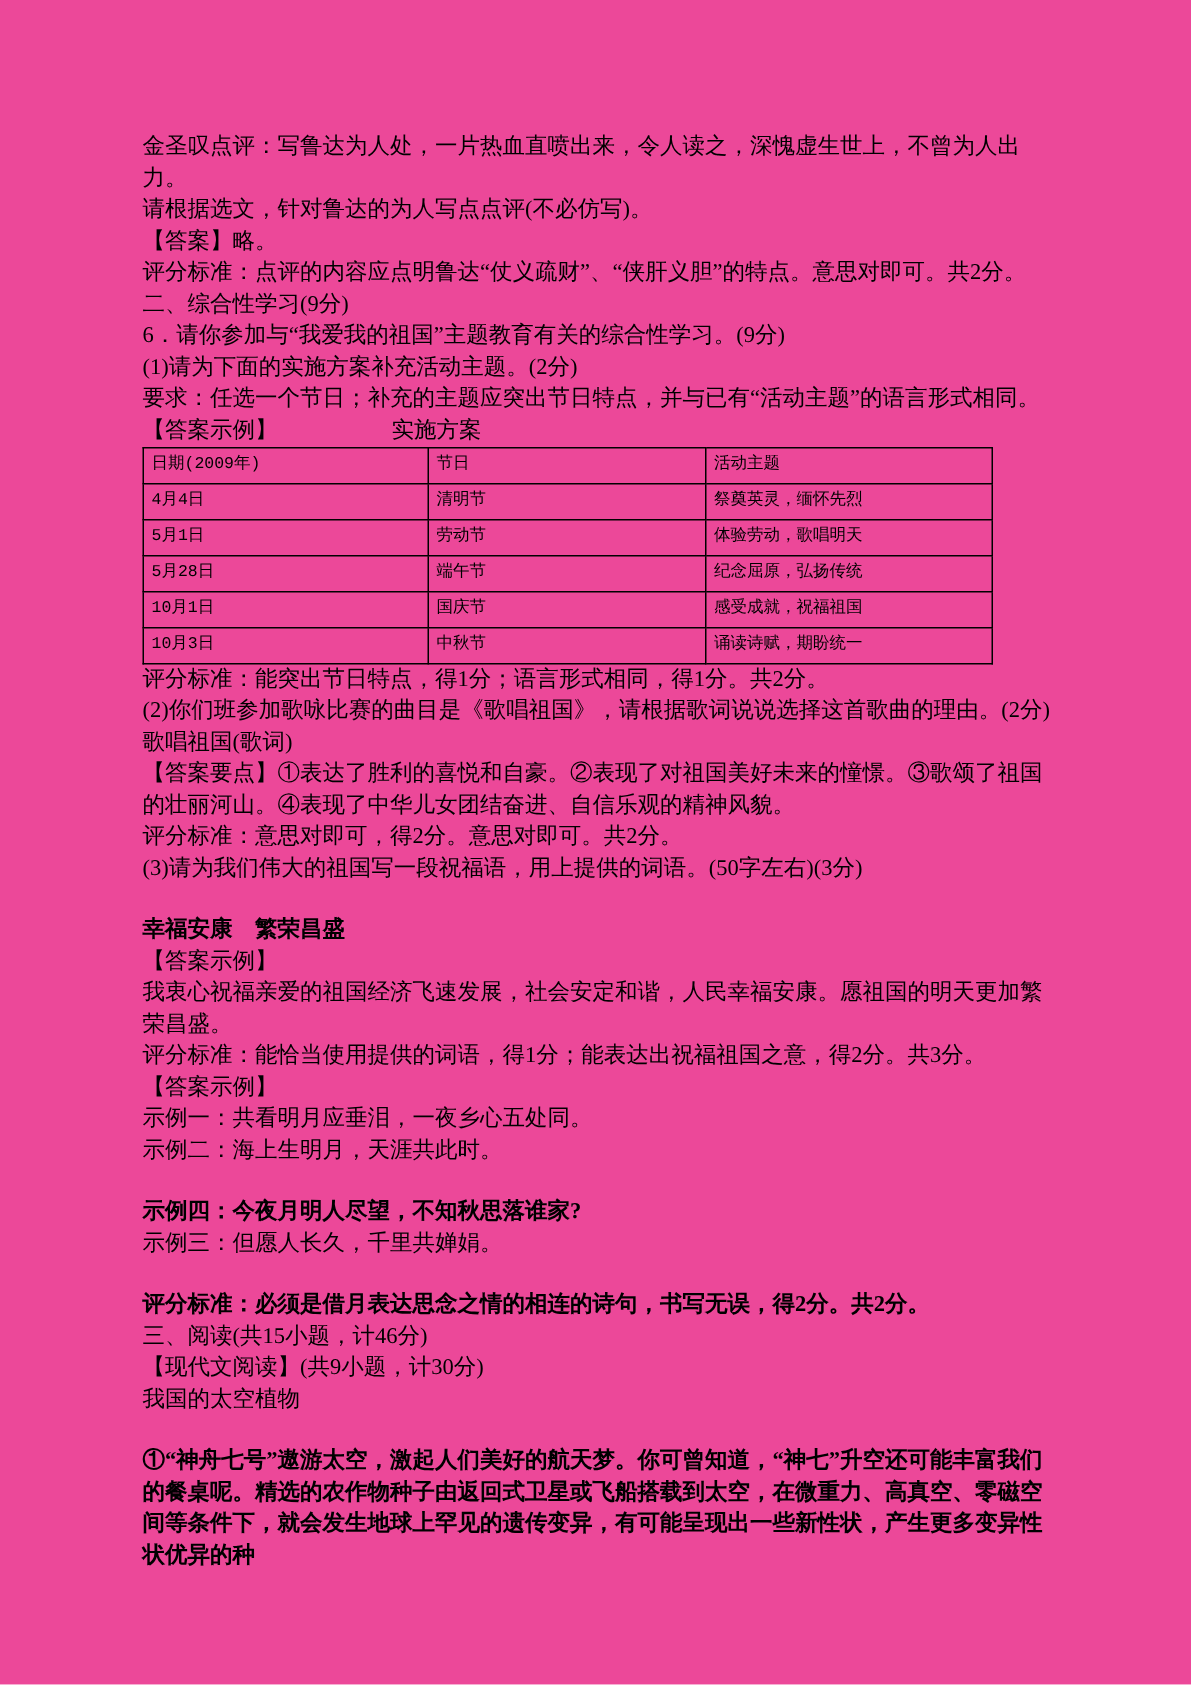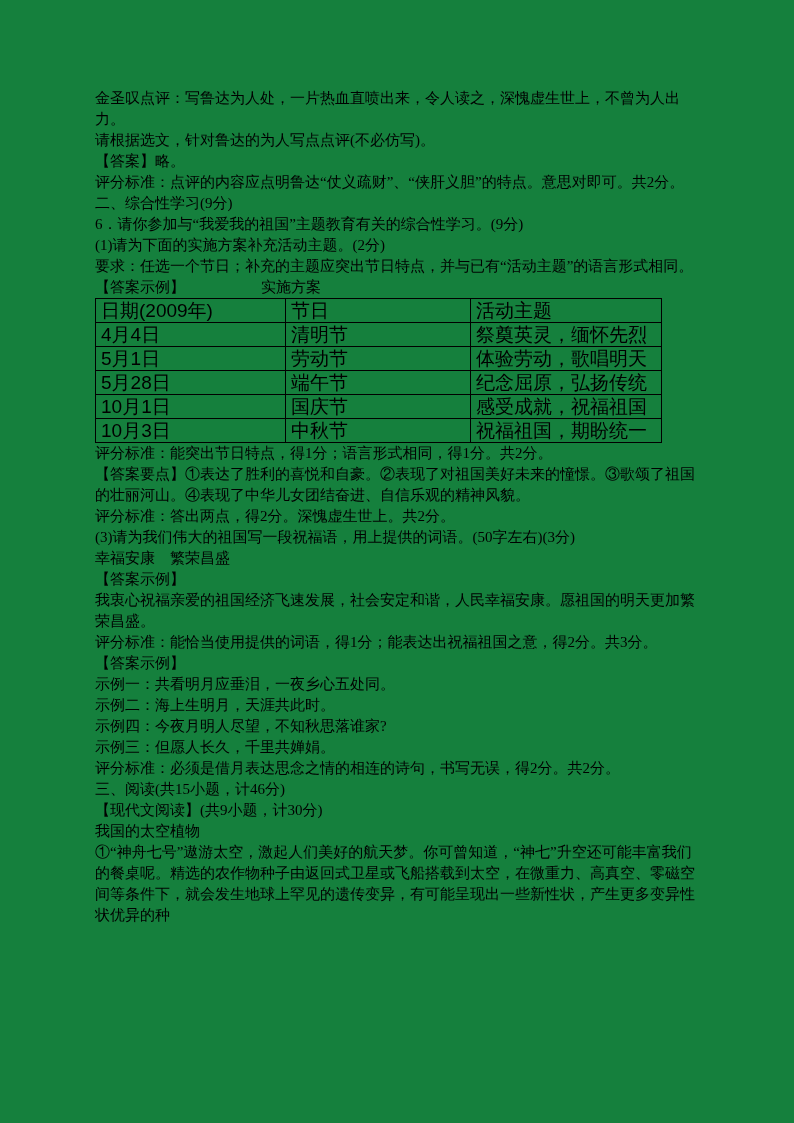--- a/index.html
+++ b/index.html
@@ -5,42 +5,42 @@
   html, body {
     margin: 0;
     padding: 0;
     background: #ffffff;
   }
   .page {
     position: relative;
     width: 794px;
     height: 1123px;
     box-sizing: border-box;
-    background: #15803d;
+    background: #ec4899;
     padding: 88px 92px 0 95px;
     font-family: "Liberation Serif", "DejaVu Serif", serif;
     font-size: 15px;
     line-height: 21px;
     color: #000000;
     overflow: hidden;
   }
   p.ln {
     margin: 0;
     padding: 0;
     word-break: break-all;
   }
-  p.ln.bold { font-weight: normal; }
+  p.ln.bold { font-weight: bold; margin-top: 20px; }
   .plan-title { margin-left: 76px; }
   table.plan {
     border-collapse: collapse;
     table-layout: fixed;
     width: 566px;
     margin: 0;
-    font-family: Liberation Sans, sans-serif;
-    font-size: 19px;
+    font-family: Liberation Mono, monospace;
+    font-size: 11px;
   }
   table.plan td {
     border: 1px solid #000000;
     height: 21px;
     padding: 1px 5px;
     vertical-align: middle;
     word-break: break-all;
   }
   table.plan col.c1 { width: 190px; }
   table.plan col.c2 { width: 185px; }
@@ -90,28 +90,30 @@
         <td>纪念屈原，弘扬传统</td>
       </tr>
       <tr>
         <td>10月1日</td>
         <td>国庆节</td>
         <td>感受成就，祝福祖国</td>
       </tr>
       <tr>
         <td>10月3日</td>
         <td>中秋节</td>
-        <td>祝福祖国，期盼统一</td>
+        <td>诵读诗赋，期盼统一</td>
       </tr>
     </tbody>
   </table>
 
   <p class="ln">评分标准：能突出节日特点，得1分；语言形式相同，得1分。共2分。</p>
+  <p class="ln">(2)你们班参加歌咏比赛的曲目是《歌唱祖国》，请根据歌词说说选择这首歌曲的理由。(2分)</p>
+  <p class="ln">歌唱祖国(歌词)</p>
   <p class="ln">【答案要点】①表达了胜利的喜悦和自豪。②表现了对祖国美好未来的憧憬。③歌颂了祖国的壮丽河山。④表现了中华儿女团结奋进、自信乐观的精神风貌。</p>
-  <p class="ln">评分标准：答出两点，得2分。深愧虚生世上。共2分。</p>
+  <p class="ln">评分标准：意思对即可，得2分。意思对即可。共2分。</p>
   <p class="ln">(3)请为我们伟大的祖国写一段祝福语，用上提供的词语。(50字左右)(3分)</p>
   <p class="ln bold">幸福安康　繁荣昌盛</p>
   <p class="ln">【答案示例】</p>
   <p class="ln">我衷心祝福亲爱的祖国经济飞速发展，社会安定和谐，人民幸福安康。愿祖国的明天更加繁荣昌盛。</p>
   <p class="ln">评分标准：能恰当使用提供的词语，得1分；能表达出祝福祖国之意，得2分。共3分。</p>
   <p class="ln">【答案示例】</p>
   <p class="ln">示例一：共看明月应垂泪，一夜乡心五处同。</p>
   <p class="ln">示例二：海上生明月，天涯共此时。</p>
   <p class="ln bold">示例四：今夜月明人尽望，不知秋思落谁家?</p>
   <p class="ln">示例三：但愿人长久，千里共婵娟。</p>

